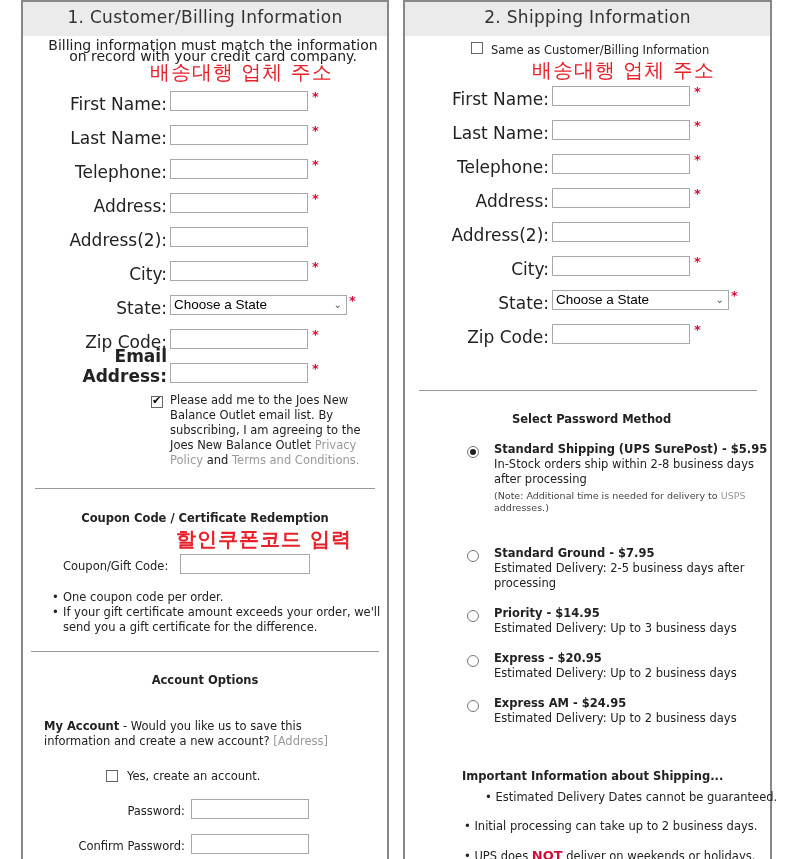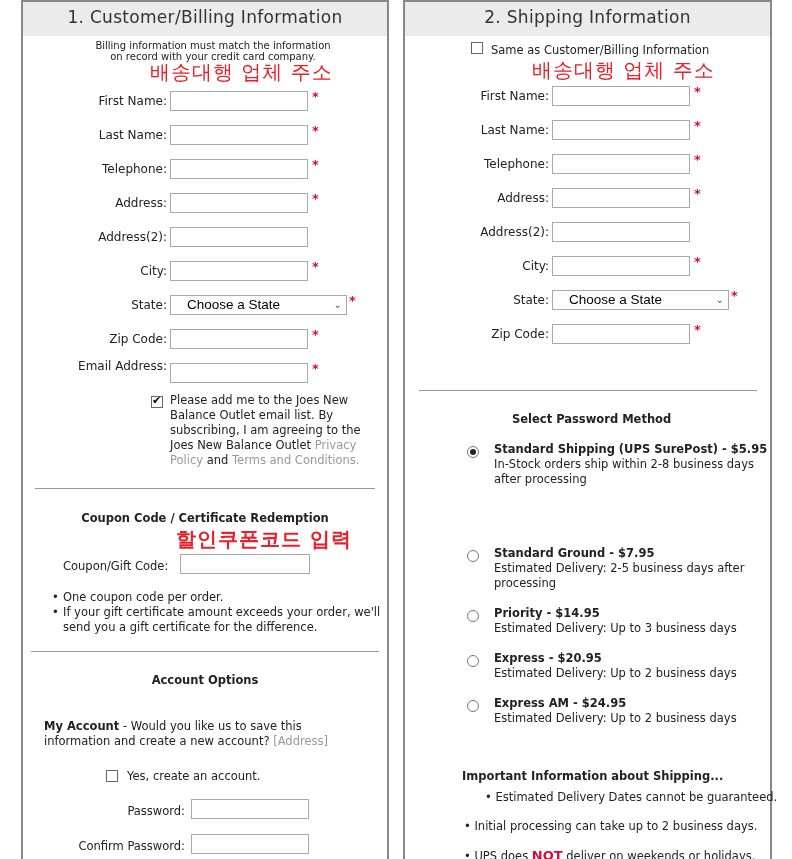--- a/index.html
+++ b/index.html
@@ -5,46 +5,46 @@
   html, body { margin:0; padding:0; background:#fff; }
   body { width:792px; height:859px; overflow:hidden; position:relative;
          font-family:"DejaVu Sans", sans-serif; font-size:11.5px; color:#222; }
   .panel { position:absolute; top:0; border:2px solid #888; border-bottom:none; height:880px; background:#fff; }
   #left { left:21px; width:364px; }
   #right { left:403px; width:365px; }
   .ph { background:#ebebeb; height:34px; line-height:31px; text-align:center;
         font-size:17px; color:#333; letter-spacing:0.3px; }
   .abs { position:absolute; }
   .korean { color:#e8202a; font-size:20px; letter-spacing:1px; }
-  .lbl { position:absolute; text-align:right; width:140px; font-size:12px; }
+  .lbl { position:absolute; text-align:right; width:140px; font-size:17px; }
   .inp { position:absolute; width:138px; height:20px; border:1px solid #a9a9a9; box-sizing:border-box; background:#fff; }
   .req { position:absolute; color:#d40d3c; font-size:13px; font-weight:bold; }
   .sel { position:absolute; width:177px; height:20px; border:1px solid #a9a9a9; box-sizing:border-box; background:#fff;
-         font-family:"Liberation Sans", sans-serif; font-size:13.5px; line-height:18px; padding-left:16px; color:#000; }
+         font-family:"Liberation Sans", sans-serif; font-size:13.5px; line-height:18px; padding-left:3px; color:#000; }
   .sel .chev { position:absolute; right:4px; top:0; font-size:10px; color:#555; }
   .cb { position:absolute; width:12px; height:12px; border:1px solid #666; box-sizing:border-box; background:#fff; }
   .cb.checked::after { content:"✔"; position:absolute; left:0px; top:-3px; font-size:11px; color:#000; }
   .hr { position:absolute; height:1px; background:#999; }
   .link { color:#999; }
   .bold { font-weight:bold; }
   .radio { position:absolute; width:12px; height:12px; border:1px solid #777; border-radius:50%; box-sizing:border-box; background:#fff; }
   .radio.on::after { content:""; position:absolute; left:2px; top:2px; width:6px; height:6px; border-radius:50%; background:#222; }
   .opt { position:absolute; left:89px; width:275px; line-height:15px; font-size:11.5px; }
   .note { font-size:9.5px; color:#444; line-height:12px; margin-top:3px; }
   ul.bul { margin:0; padding:0; list-style:none; }
   ul.bul li { position:relative; padding-left:14px; line-height:15px; }
   ul.bul li::before { content:"•"; position:absolute; left:3px; }
   .red { color:#d40d3c; font-weight:bold; font-size:13px; }
 </style>
 </head>
 <body>
 
 <div id="left" class="panel">
   <div class="ph">1. Customer/Billing Information</div>
-  <div class="abs" style="left:0;width:380px;top:38px;text-align:center;font-size:10px;line-height:11px;">
+  <div class="abs" style="left:0;width:380px;top:38px;text-align:center;font-size:14px;line-height:11px;">
     <div>Billing information must match the information</div>
     <div>on record with your credit card company.</div>
   </div>
   <div class="abs korean" style="left:127px;top:57px;">배송대행 업체 주소</div>
 
   <div id="billing-fields">
       <div class="lbl" style="left: 4px; top: 92px;">First Name:</div>
       <div class="inp" style="left: 147px; top: 89px;"></div>
       <div class="req" style="left: 289px; top: 87px;">*</div>
       <div class="lbl" style="left: 4px; top: 126px;">Last Name:</div>
@@ -60,21 +60,21 @@
       <div class="inp" style="left: 147px; top: 225px;"></div>
       <div class="lbl" style="left: 4px; top: 262px;">City:</div>
       <div class="inp" style="left: 147px; top: 259px;"></div>
       <div class="req" style="left: 289px; top: 257px;">*</div>
       <div class="lbl" style="left: 4px; top: 296px;">State:</div>
       <div class="sel" style="left: 147px; top: 293px;"><span>Choose a State</span><span class="chev">⌄</span></div>
       <div class="req" style="left: 326px; top: 291px;">*</div>
       <div class="lbl" style="left: 4px; top: 330px;">Zip Code:</div>
       <div class="inp" style="left: 147px; top: 327px;"></div>
       <div class="req" style="left: 289px; top: 325px;">*</div>
-      <div class="lbl" style="left: 4px; top: 357px;">Email Address:</div>
+      <div class="lbl" style="left: 4px; top: 344px; font-weight: bold;">Email Address:</div>
       <div class="inp" style="left: 147px; top: 361px;"></div>
       <div class="req" style="left: 289px; top: 359px;">*</div>
     </div>
 
   <div class="cb checked abs" style="left:128px;top:394px;"></div>
   <div class="abs" style="left:147px;top:391px;width:200px;line-height:15px;">
     <span>Please add me to the Joes New Balance Outlet email list. By subscribing, I am agreeing to the Joes New Balance Outlet </span><span class="link">Privacy Policy</span><span> and </span><span class="link">Terms and Conditions.</span>
   </div>
 
   <div class="hr" style="left:12px;width:340px;top:486px;"></div>
@@ -137,20 +137,21 @@
     </div>
 
   <div class="hr" style="left:14px;width:338px;top:388px;"></div>
   <div class="abs bold" style="left:107px;top:410px;">Select Password Method</div>
 
   <div id="methods">
       <div class="radio on" style="left: 62px; top: 444px;"></div>
       <div class="opt" style="top: 440px;">
         <div class="bold">Standard Shipping (UPS SurePost) - $5.95</div>
         <div>In-Stock orders ship within 2-8 business days after processing</div>
+        <div class="note"><span>(Note: Additional time is needed for delivery to </span><span class="link">USPS</span><span> addresses.)</span></div>
       </div>
       <div class="radio" style="left: 62px; top: 548px;"></div>
       <div class="opt" style="top: 544px;">
         <div class="bold">Standard Ground - $7.95</div>
         <div>Estimated Delivery: 2-5 business days after processing</div>
       </div>
       <div class="radio" style="left: 62px; top: 608px;"></div>
       <div class="opt" style="top: 604px;">
         <div class="bold">Priority - $14.95</div>
         <div>Estimated Delivery: Up to 3 business days</div>

